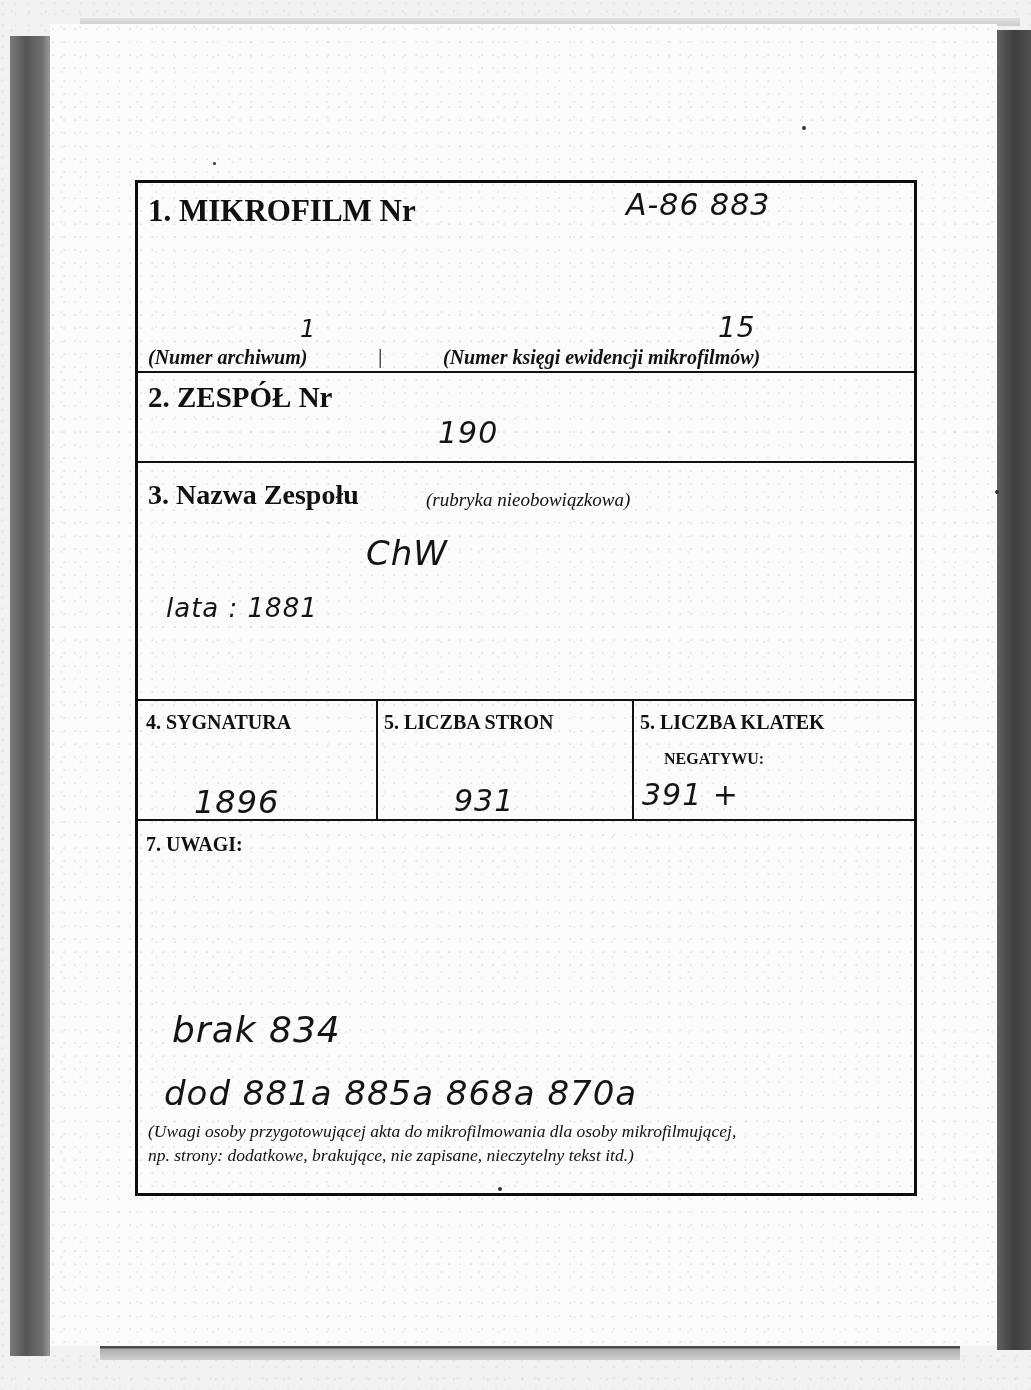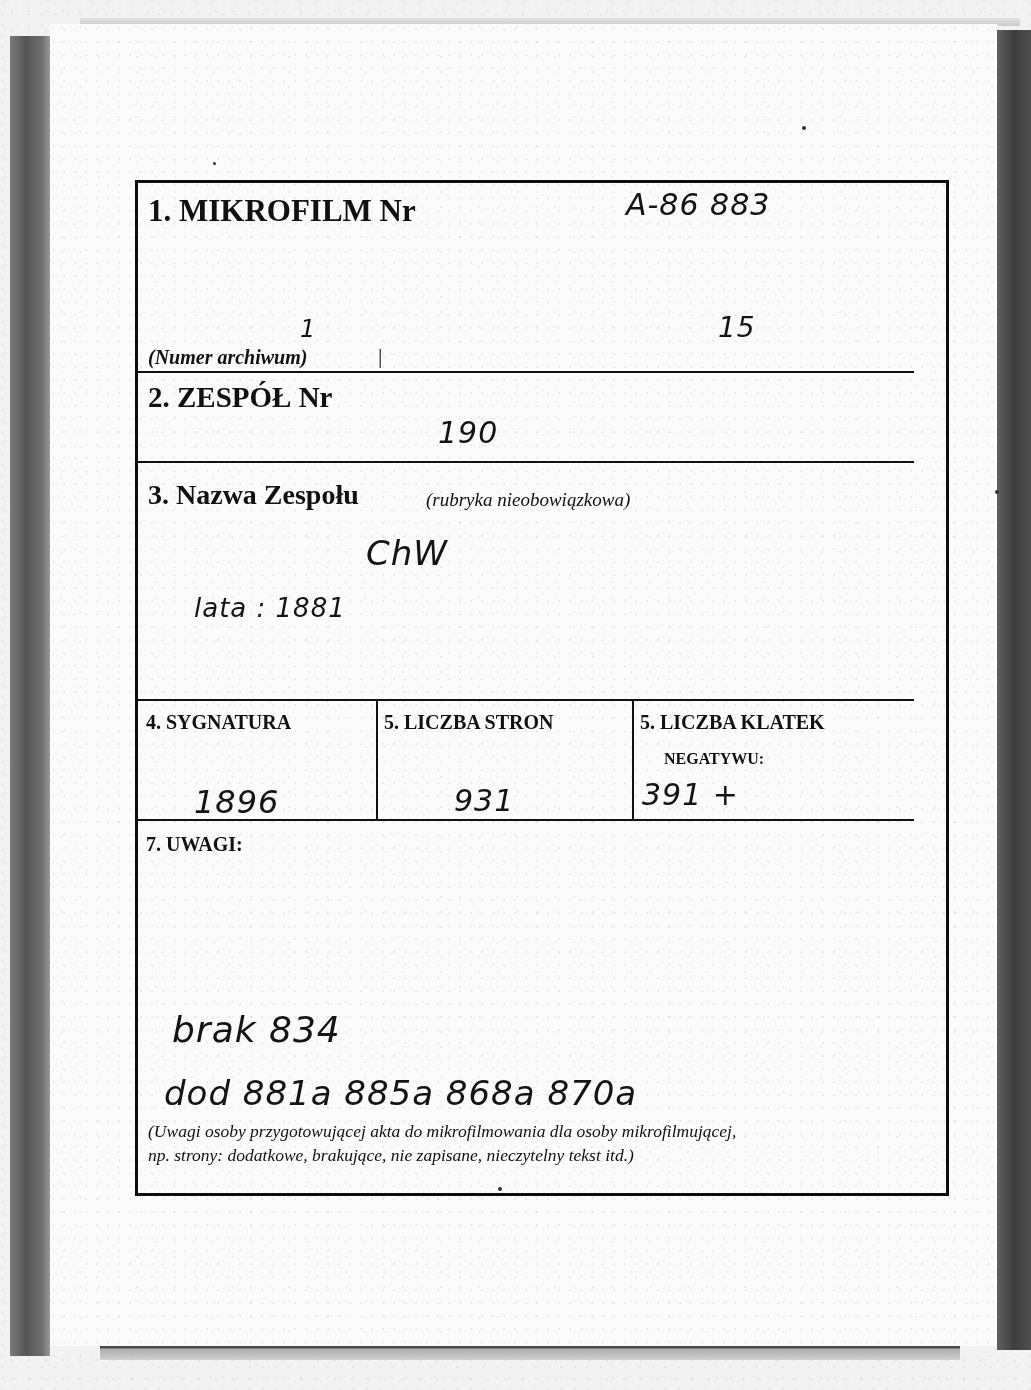--- a/index.html
+++ b/index.html
@@ -56,21 +56,20 @@
       background: linear-gradient(#222 0, #222 2px, #9c9c9c 3px, #c8c8c8 14px);
       opacity: 0.8;
     }
 
     .form {
       position: absolute;
       left: 135px; top: 180px;
       width: 776px; height: 1010px;
       border: 3px solid #0d0d0d;
       box-sizing: content-box;
-      padding-left: 32px;
     }
     .row {
       position: absolute;
       left: 0;
       width: 776px;
       border-bottom: 2px solid #111;
       box-sizing: border-box;
     }
     .row.last { border-bottom: none; }
 
@@ -132,32 +131,33 @@
 
   <div class="form">
 
     <div class="row" style="top:0;height:190px;">
       <div class="heading" style="left:10px;top:10px;font-size:31px;">1. MIKROFILM  Nr</div>
       <div class="hand" style="left:488px;top:4px;font-size:30px;text-align:right;">A-86 883</div>
       <div class="hand" style="left:162px;top:132px;font-size:24px;">1</div>
       <div class="italic-note" style="left:10px;top:163px;font-size:20px;">(Numer archiwum)</div>
       <div class="italic-note" style="left:240px;top:160px;font-size:22px;font-style:normal;font-weight:normal;">|</div>
       <div class="hand" style="left:580px;top:128px;font-size:28px;">15</div>
+      <div class="italic-note" style="left:305px;top:163px;font-size:20px;">(Numer księgi ewidencji mikrofilmów)</div>
     </div>
 
     <div class="row" style="top:190px;height:90px;">
       <div class="heading" style="left:10px;top:8px;font-size:29px;">2. ZESPÓŁ  Nr</div>
       <div class="hand" style="left:300px;top:42px;font-size:30px;">190</div>
     </div>
 
     <div class="row" style="top:280px;height:238px;">
       <div class="heading" style="left:10px;top:16px;font-size:28px;">3. Nazwa Zespołu</div>
       <div class="small-note" style="left:288px;top:26px;font-size:19px;">(rubryka nieobowiązkowa)</div>
       <div class="hand" style="left:228px;top:70px;font-size:34px;">ChW</div>
-      <div class="hand" style="left:28px;top:130px;font-size:26px;margin-left:28px;">lata : 1881</div>
+      <div class="hand" style="left:28px;top:130px;font-size:26px;">lata : 1881</div>
     </div>
 
     <div class="row" style="top:518px;height:120px;">
       <div class="cell divided" style="left:0;width:240px;">
         <div class="heading" style="left:8px;top:10px;font-size:20px;">4. SYGNATURA</div>
         <div class="hand" style="left:56px;top:82px;font-size:32px;">1896</div>
       </div>
       <div class="cell divided" style="left:240px;width:256px;">
         <div class="heading" style="left:6px;top:10px;font-size:20px;">5. LICZBA  STRON</div>
         <div class="hand" style="left:76px;top:82px;font-size:30px;">931</div>

